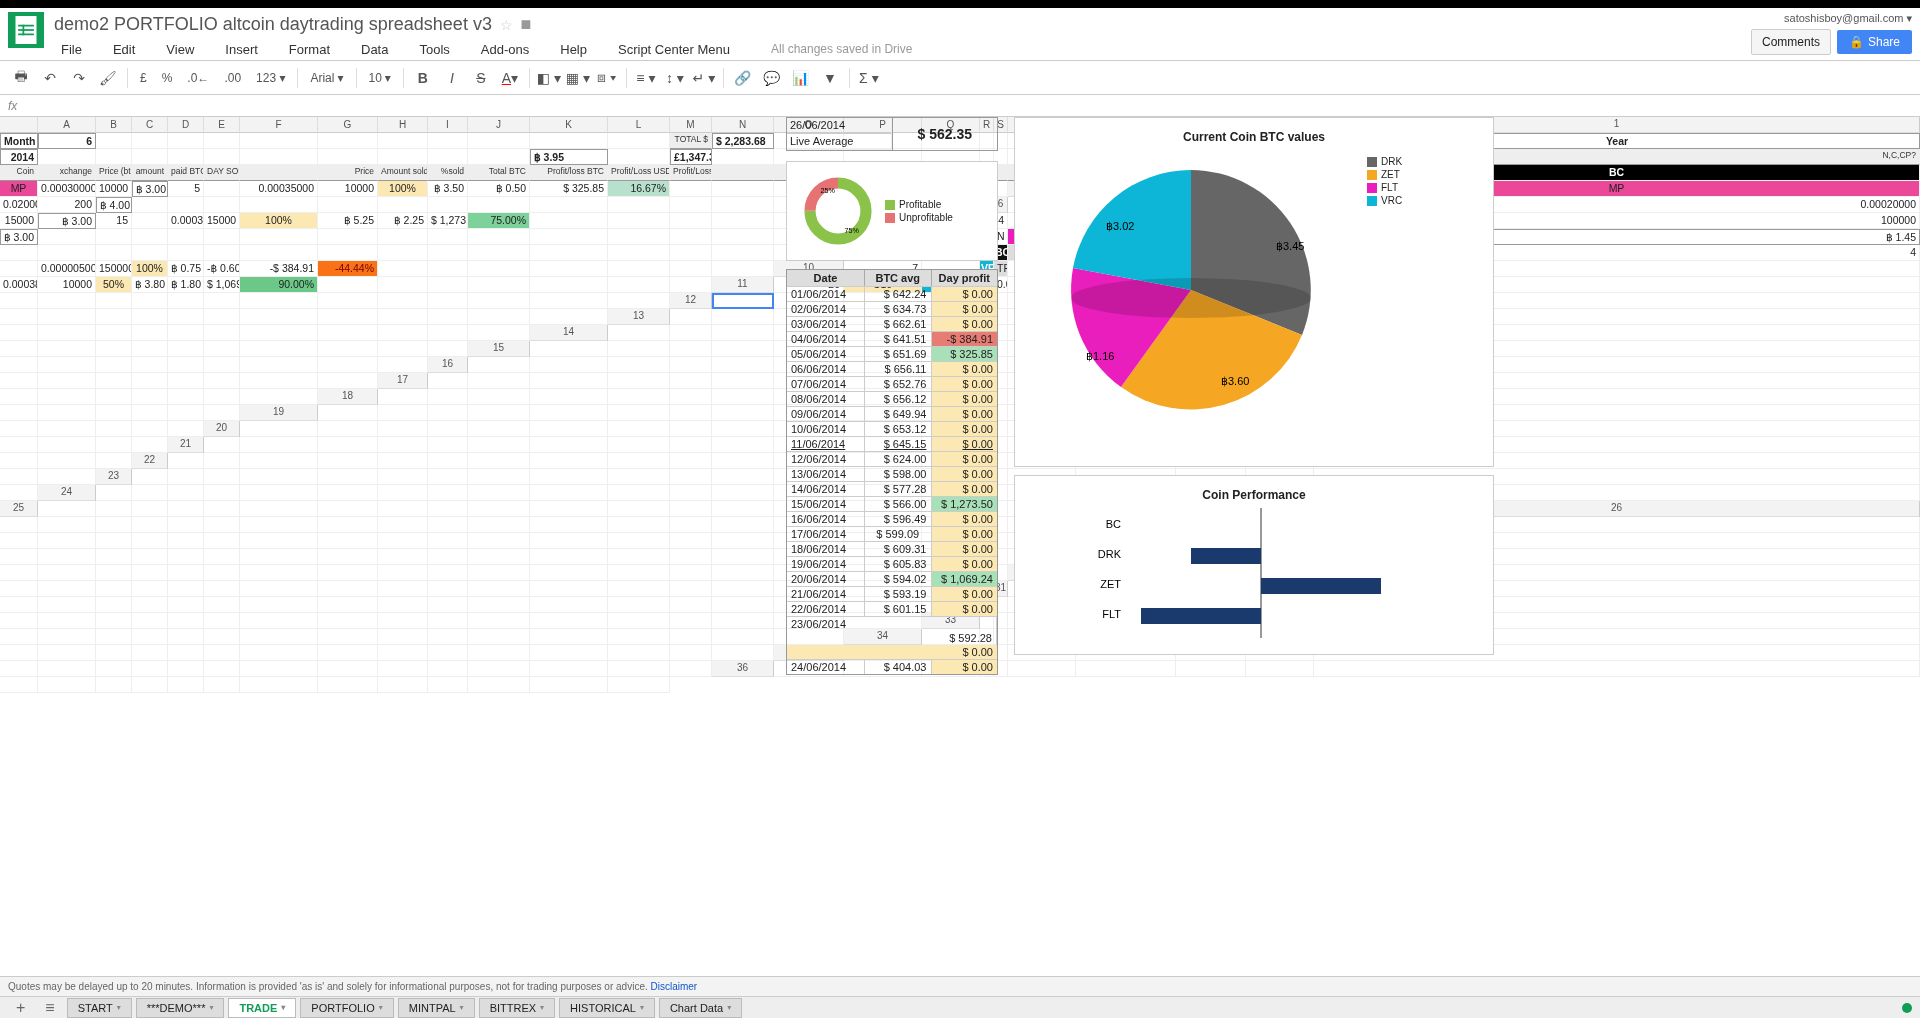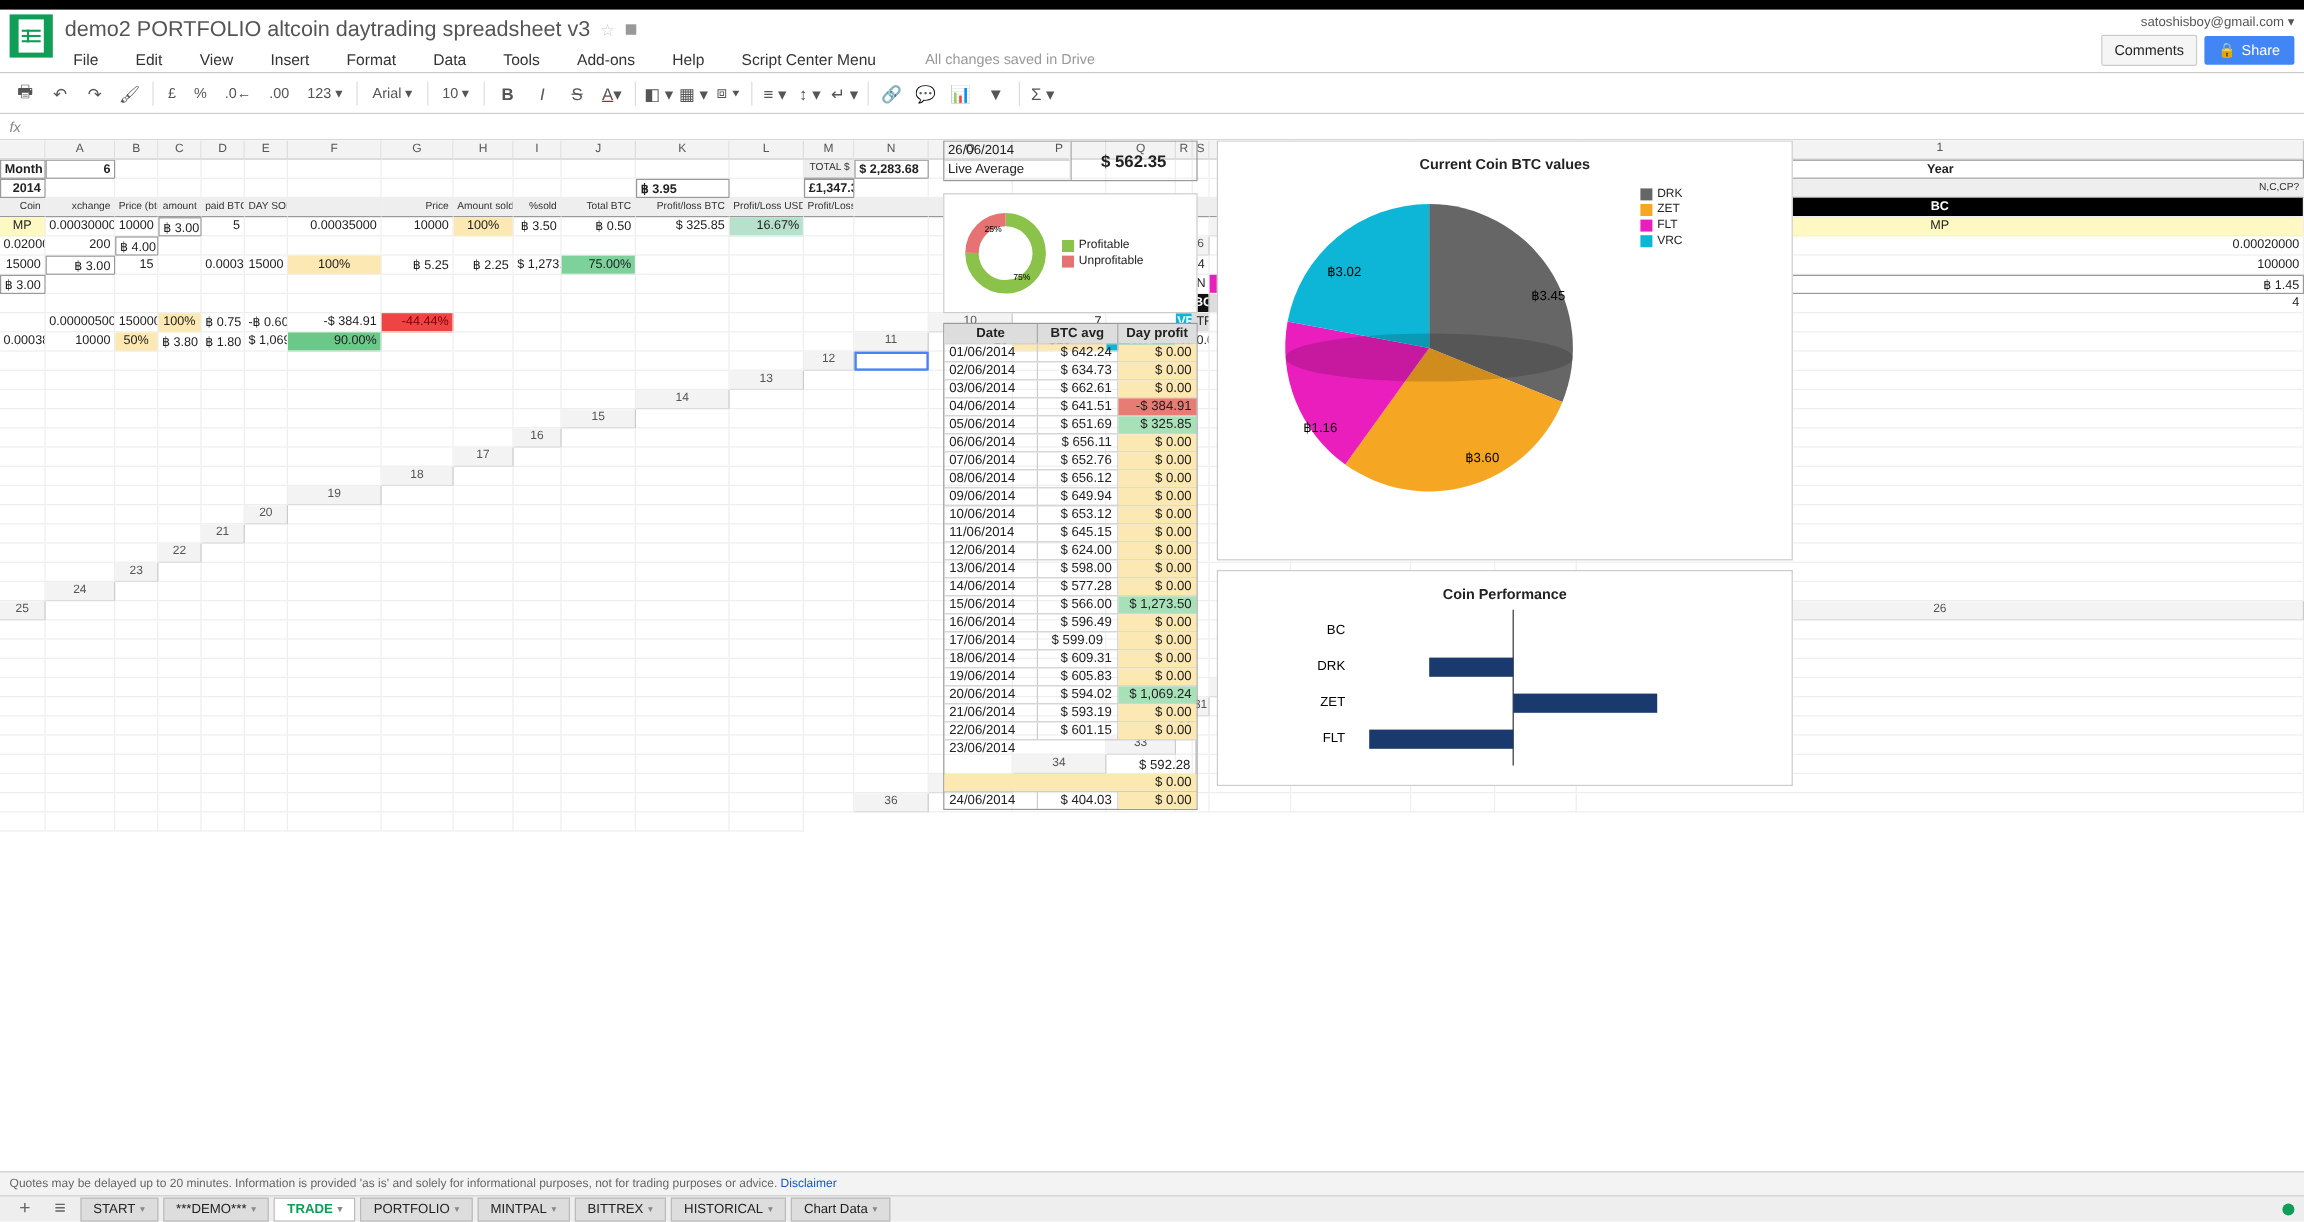--- a/index.html
+++ b/index.html
@@ -36,26 +36,26 @@
 .hdr2{background:#eee;font-size:8.5px;border-bottom:1px solid #999;color:#333}
 .bold{font-weight:bold}
 .bx{border:1px solid #999}
 .coin{color:#fff;text-align:center;font-weight:bold;padding:1px}
 .bc{background:#000}
 .drk{background:#222}
 .zet{background:#1a5490}
 .flt{background:#e91ebc}
 .bch{background:#111}
 .vrc{background:#0db5d6}
-.mp{background:#fef9c3;text-align:center}
+.mp{background:#ec4899;text-align:center}
 .trex{background:#ddd;text-align:center}
 .g16{background:#b7e1cd}
 .g75{background:#7dd19a}
 .g90{background:#6bc888}
-.r44{background:#ef4444;color:#700}
+.r44{background:#f97316;color:#700}
 .yb{background:#fce8b2}
 .selcell{border:2px solid #4285f4}
 .chartbox{background:#fff;border:1px solid #ccc;margin-bottom:8px;padding:6px}
 .ctitle{font-weight:bold;text-align:center;padding:6px;font-size:12px}
 .pie-lgd{display:flex;align-items:center;gap:4px;font-size:10px;margin:2px}
 .lgd-sq{width:10px;height:10px}
 .bottombar{position:fixed;bottom:22px;left:0;right:0;background:#f3f3f3;border-top:1px solid #ccc;padding:4px 8px;font-size:10px;color:#666}
 .bottombar a{color:#15c}
 .tabbar{position:fixed;bottom:0;left:0;right:0;background:#eee;border-top:1px solid #ccc;display:flex;align-items:center;padding:0 8px;height:22px;gap:4px}
 .tab{padding:3px 10px;background:#ddd;border:1px solid #bbb;font-size:11px;display:flex;align-items:center;gap:4px;cursor:pointer}
@@ -1131,21 +1131,21 @@
           <div style="display: flex; border-top: 1px solid rgb(204, 204, 204);">
             <div style="flex:1.2;padding:1px 4px;border-right:1px solid #ccc">09/06/2014</div>
             <div style="flex:1;padding:1px 4px;text-align:right;border-right:1px solid #ccc">$ 649.94</div>
             <div class="profit-y" style="flex:1;padding:1px 4px;text-align:right">$ 0.00</div>
           </div>
           <div style="display: flex; border-top: 1px solid rgb(204, 204, 204);">
             <div style="flex:1.2;padding:1px 4px;border-right:1px solid #ccc">10/06/2014</div>
             <div style="flex:1;padding:1px 4px;text-align:right;border-right:1px solid #ccc">$ 653.12</div>
             <div class="profit-y" style="flex:1;padding:1px 4px;text-align:right">$ 0.00</div>
           </div>
-          <div style="display: flex; border-top: 1px solid rgb(204, 204, 204);">
+          <div style="display: flex; border-top: 1px solid rgb(204, 204, 204); text-decoration: underline;">
             <div style="flex:1.2;padding:1px 4px;border-right:1px solid #ccc">11/06/2014</div>
             <div style="flex:1;padding:1px 4px;text-align:right;border-right:1px solid #ccc">$ 645.15</div>
             <div class="profit-y" style="flex:1;padding:1px 4px;text-align:right">$ 0.00</div>
           </div>
           <div style="display: flex; border-top: 1px solid rgb(204, 204, 204);">
             <div style="flex:1.2;padding:1px 4px;border-right:1px solid #ccc">12/06/2014</div>
             <div style="flex:1;padding:1px 4px;text-align:right;border-right:1px solid #ccc">$ 624.00</div>
             <div class="profit-y" style="flex:1;padding:1px 4px;text-align:right">$ 0.00</div>
           </div>
           <div style="display: flex; border-top: 1px solid rgb(204, 204, 204);">

